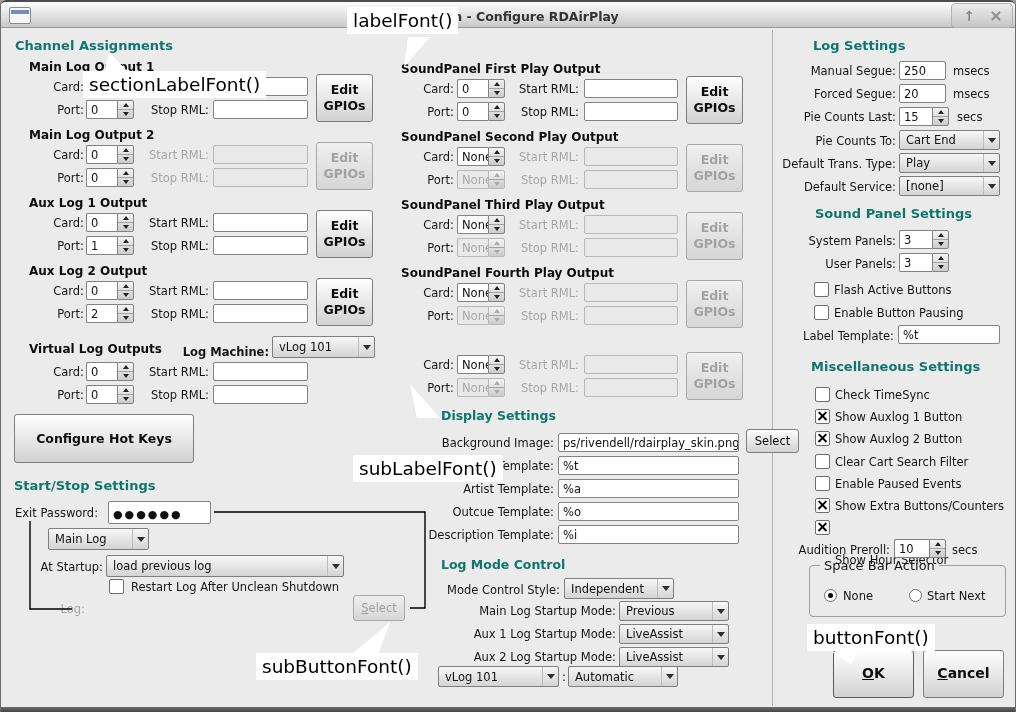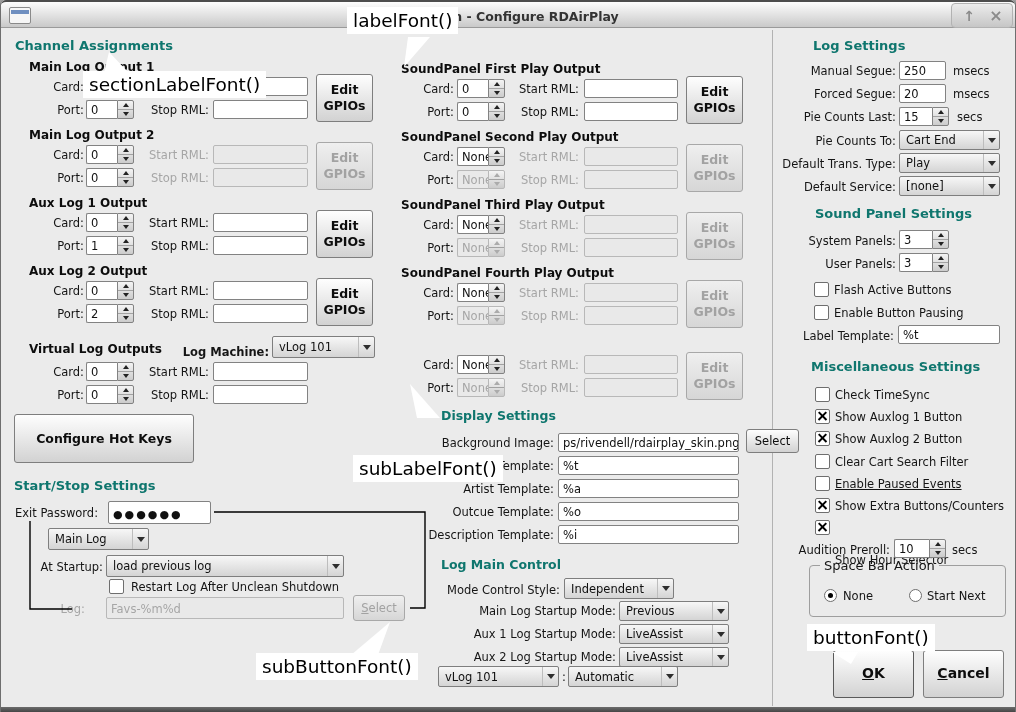--- a/index.html
+++ b/index.html
@@ -108,27 +108,26 @@
   <div class="lbl r" style="left:14px;top:560px;width:88px;">At Startup:</div>
   <div class="combo" style="left:105px;top:555px;width:238px;height:22px;">
     <span class="sp">load previous log</span>
     <span class="arr">
         <i class="tri-d"></i>
       </span>
   </div>
   <div class="cb" style="left:108px;top:579px;"></div>
   <div class="lbl" style="left:130px;top:580px;">Restart Log After Unclean Shutdown</div>
   <div class="lbl r dis" style="left:48px;top:602px;width:36px;">Log:</div>
-  <div class="field dgray" style="left:105px;top:597px;width:238px;height:22px;padding-top:4px;">Favs-%m%d</div>
   <div class="btn small dgray" style="left:352px;top:595px;width:52px;height:26px;"><u>S</u>elect</div>
 
   <div class="hdr" style="left:440px;top:408px;font-size:12.5px;">Display Settings</div>
   <div class="btn small" style="left:745px;top:429px;width:53px;height:24px;">Select</div>
 
-  <div class="hdr" style="left:440px;top:557px;font-size:12.5px;">Log Main Control</div>
+  <div class="hdr" style="left:440px;top:557px;font-size:12.5px;">Log Mode Control</div>
   <div class="lbl r" style="left:428px;top:583px;width:131px;">Mode Control Style:</div>
   <div class="combo" style="left:563px;top:578px;width:110px;height:21px;">
     <span class="sp">Independent</span>
     <span class="arr">
         <i class="tri-d"></i>
       </span>
   </div>
   <div class="combo" style="left:437px;top:666px;width:121px;height:21px;">
     <span class="sp">vLog 101</span>
     <span class="arr">
@@ -538,21 +537,21 @@
     </div>
     <div class="cb" style="left: 814px; top: 387px; width: 15px; height: 15px;"></div>
     <div class="lbl" style="left: 834px; top: 388px;">Check TimeSync</div>
     <div class="cb on" style="left: 814px; top: 409px; width: 15px; height: 15px;"></div>
     <div class="lbl" style="left: 834px; top: 410px; text-align: center;">Show Auxlog 1 Button</div>
     <div class="cb on" style="left: 814px; top: 431px; width: 15px; height: 15px;"></div>
     <div class="lbl" style="left: 834px; top: 432px;">Show Auxlog 2 Button</div>
     <div class="cb" style="left: 814px; top: 454px; width: 15px; height: 15px;"></div>
     <div class="lbl" style="left: 834px; top: 455px;">Clear Cart Search Filter</div>
     <div class="cb" style="left: 814px; top: 476px; width: 15px; height: 15px;"></div>
-    <div class="lbl" style="left: 834px; top: 477px; text-decoration: underline;">Enable Paused Events</div>
+    <div class="lbl" style="left: 834px; top: 477px;">Enable Paused Events</div>
     <div class="cb on" style="left: 814px; top: 498px; width: 15px; height: 15px;"></div>
     <div class="lbl" style="left: 834px; top: 499px;">Show Extra Buttons/Counters</div>
     <div class="cb on" style="left: 814px; top: 520px; width: 15px; height: 15px;"></div>
     <div class="lbl" style="left: 834px; top: 521px; margin-top: 32px;">Show Hour Selector</div>
     <div class="spin" style="left: 898px; top: 107px; width: 50px; height: 19px;">
       <div class="sval">15</div>
       <div class="sbtns">
         <div class="sb">
           <i class="tri-u2"></i>
         </div>

